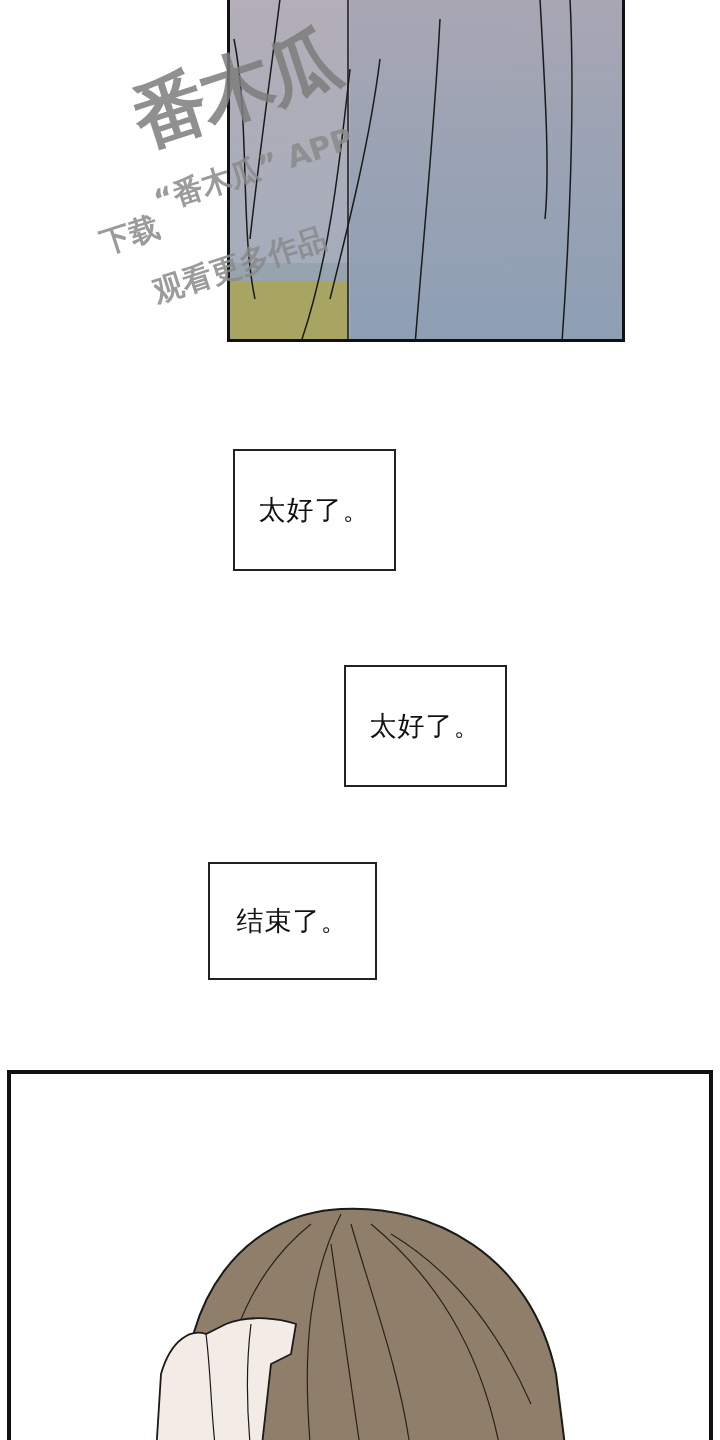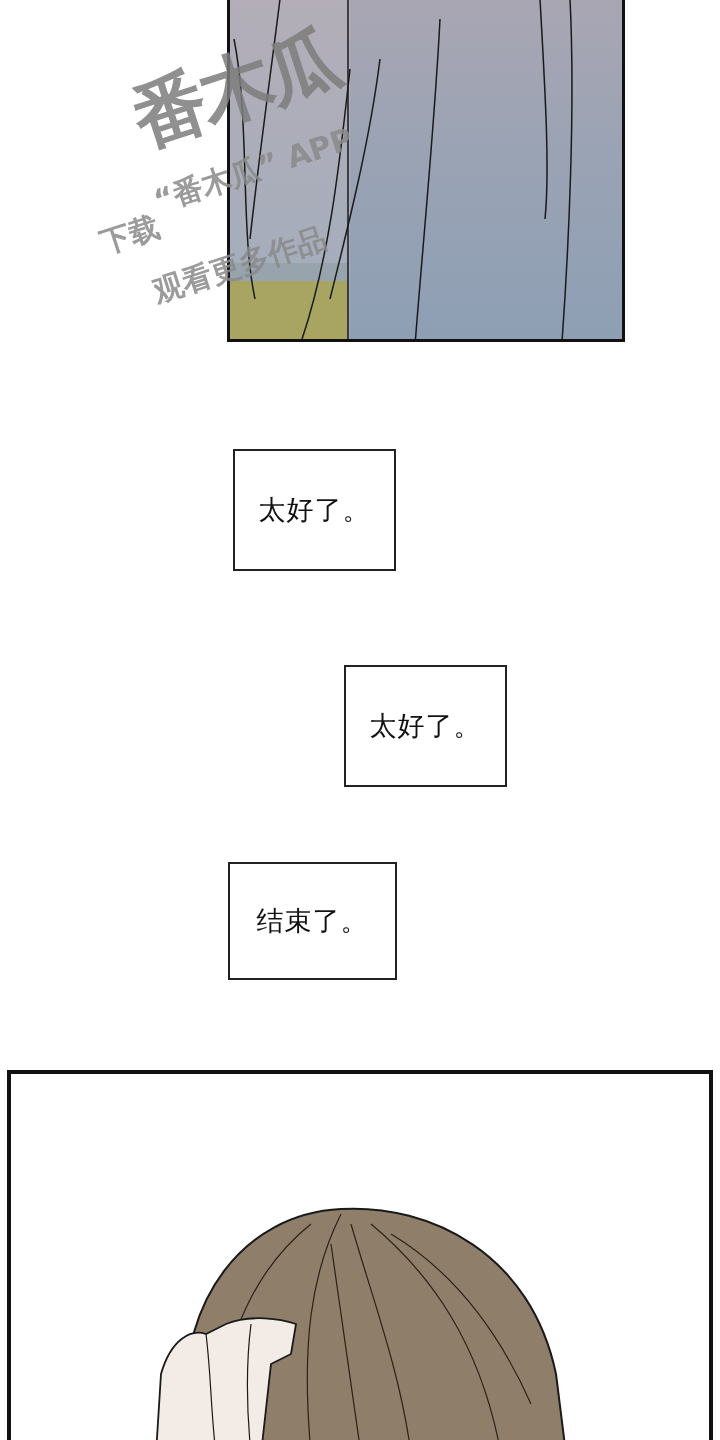--- a/index.html
+++ b/index.html
@@ -10,21 +10,21 @@
     background:linear-gradient(180deg,#a9a6b3 0%,#9aa3b4 45%,#8e9fb4 100%); }
   #panel-top .left-area { position:absolute; left:0; top:0; width:120px; height:100%;
     background:linear-gradient(180deg,#b3aeb8 0%,#a7adbb 70%,#9ea9bb 100%); }
   #panel-top .floor { position:absolute; left:0; bottom:0; width:118px; height:58px; background:#a7a561; }
   #panel-top .floor2 { position:absolute; left:0; bottom:58px; width:118px; height:18px; background:#97a3ad; }
   .bubble { position:absolute; box-sizing:border-box; border:2px solid #222; background:#fff;
     display:flex; align-items:center; justify-content:center;
     font-size:27px; color:#111; letter-spacing:1px; }
   #bubble-1 { left:233px; top:449px; width:163px; height:122px; }
   #bubble-2 { left:344px; top:665px; width:163px; height:122px; }
-  #bubble-3 { left:228px; top:862px; width:169px; height:118px; }
+  #bubble-3 { left:208px; top:862px; width:169px; height:118px; }
   #panel-bottom { left:7px; top:1070px; width:706px; height:380px; background:#fff; border-width:4px; }
   .watermark { position:absolute; left:90px; top:0; width:360px; height:300px; pointer-events:none; }
   .wm-text { position:absolute; color:#8a8a8a; opacity:0.85; font-weight:bold; transform:rotate(-18deg);
     white-space:nowrap; }
   #wm-line1 { left:60px; top:150px; font-size:30px; }
   #wm-line2 { left:10px; top:215px; font-size:30px; }
   #wm-line3 { left:60px; top:245px; font-size:30px; }
   #wm-big { left:40px; top:40px; font-size:74px; letter-spacing:-4px; color:#7d7d7d; }
 </style>
 </head>

